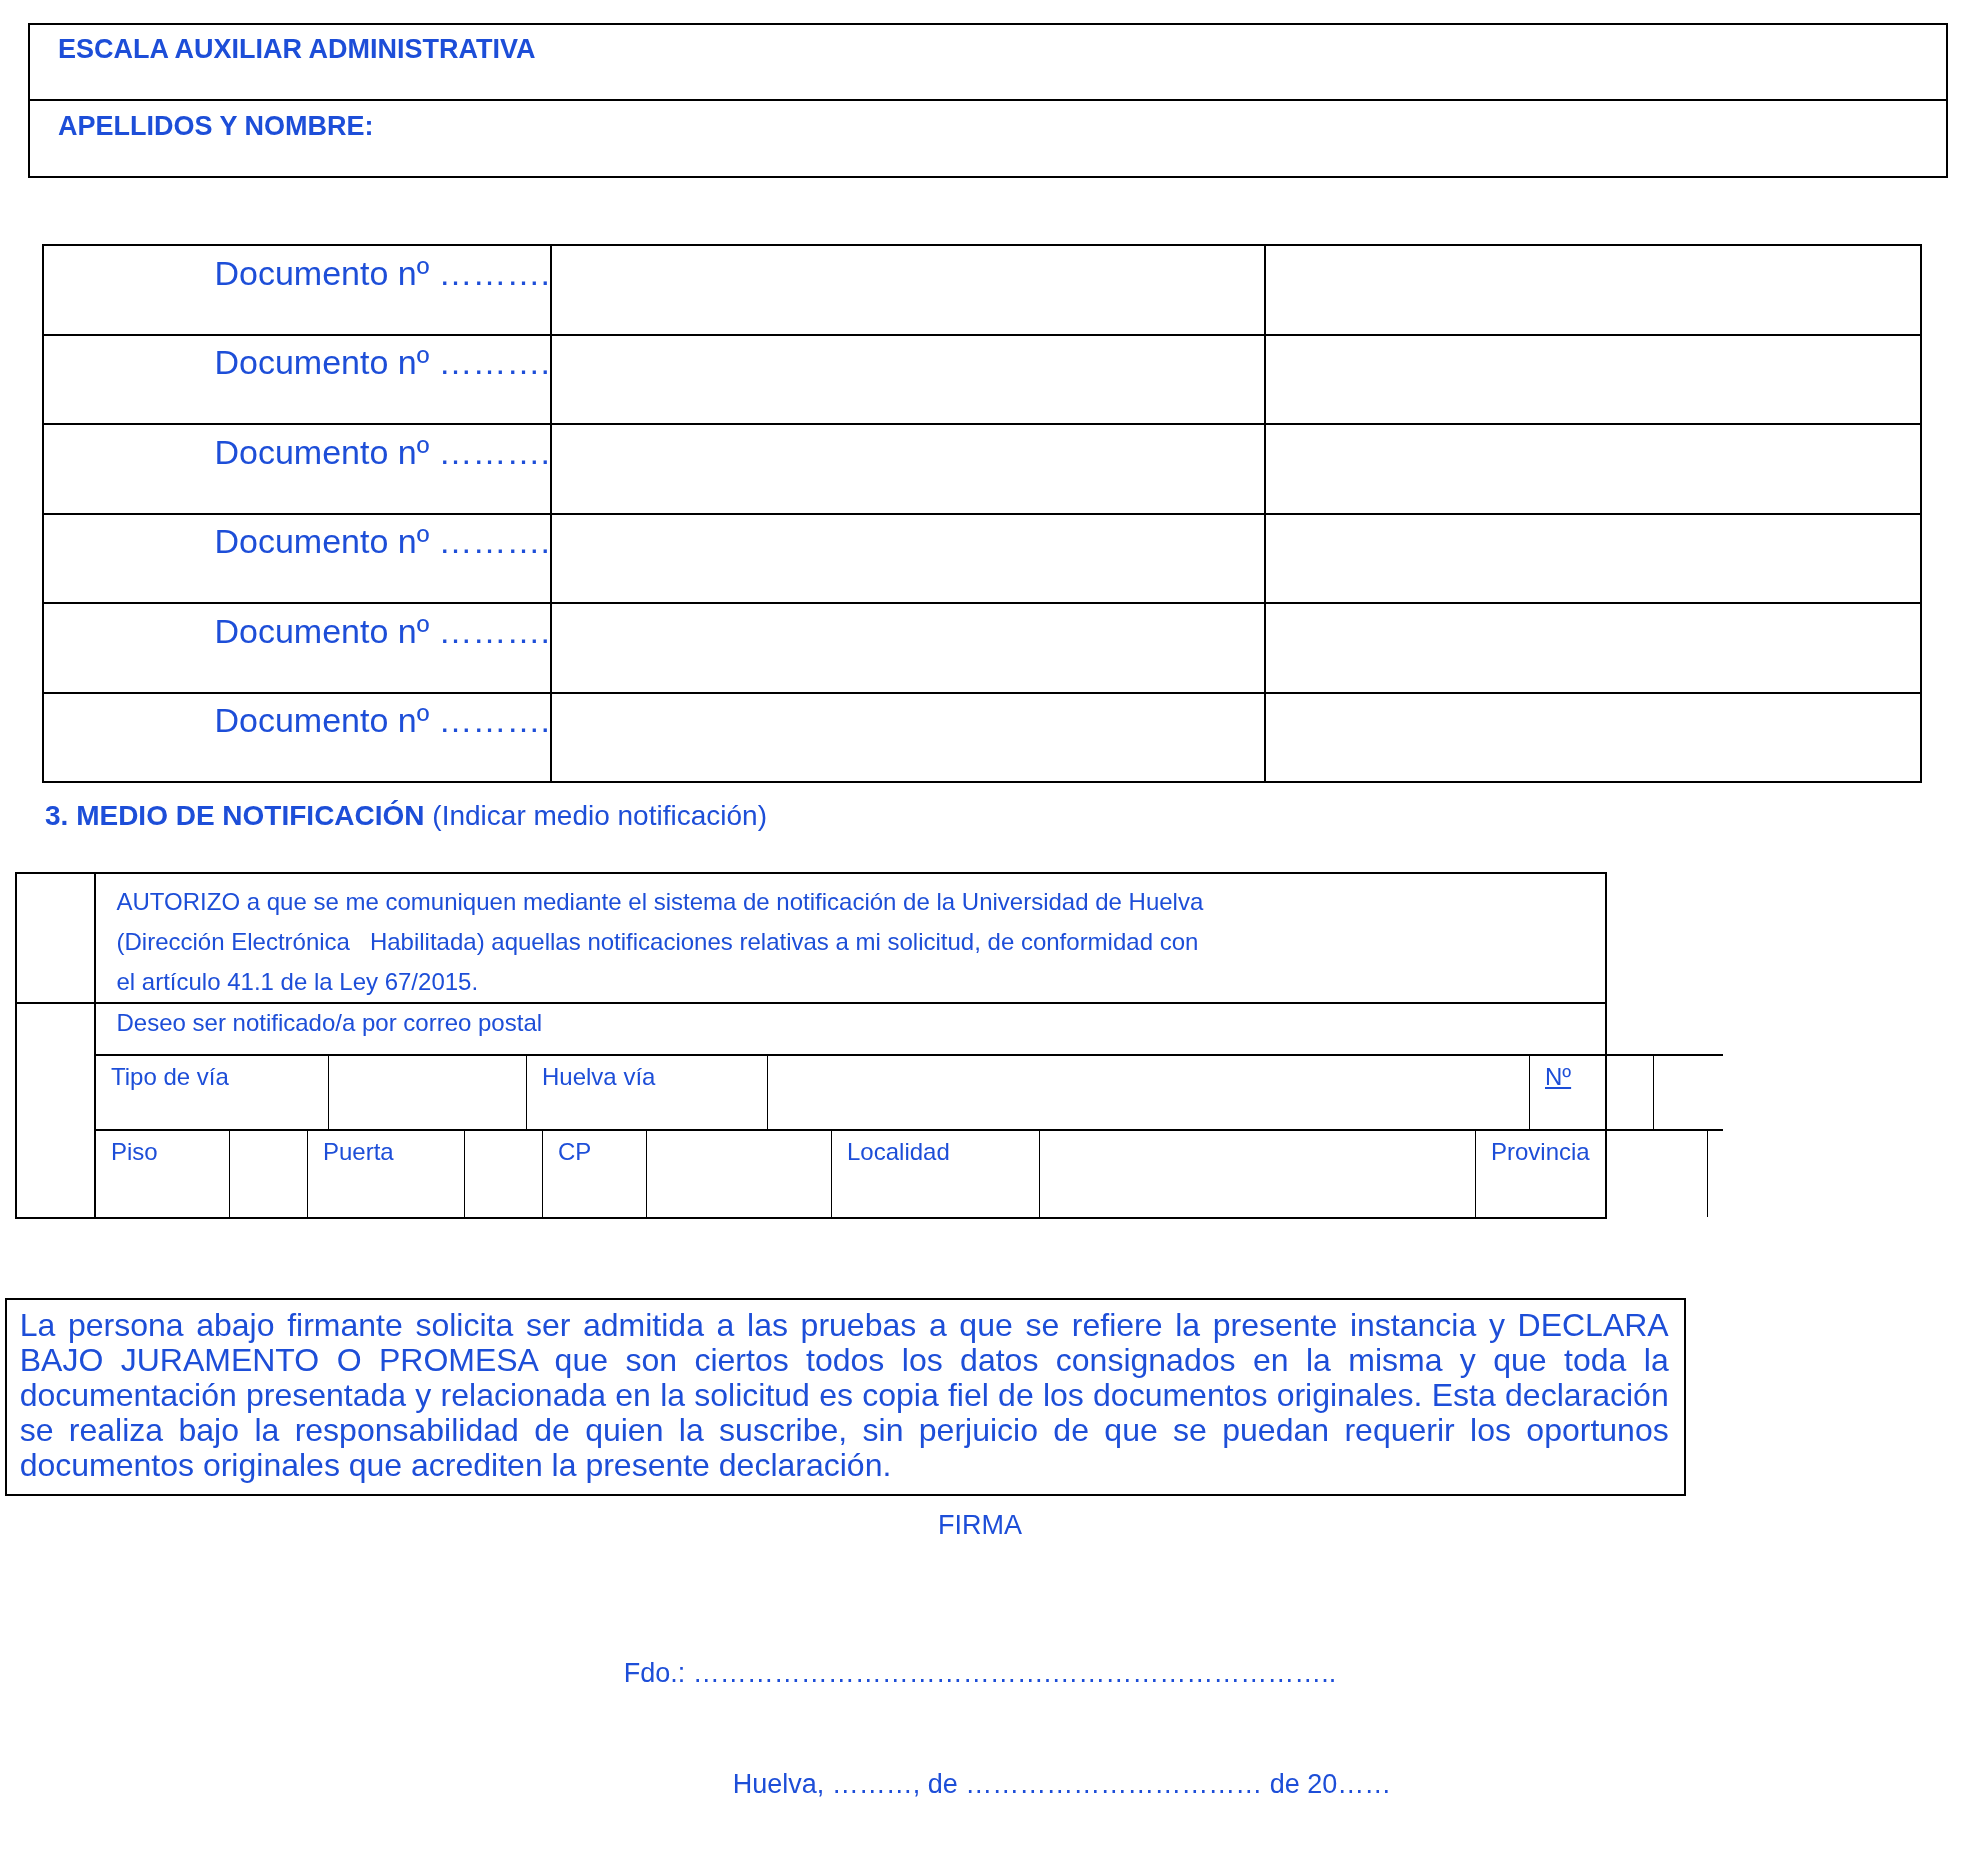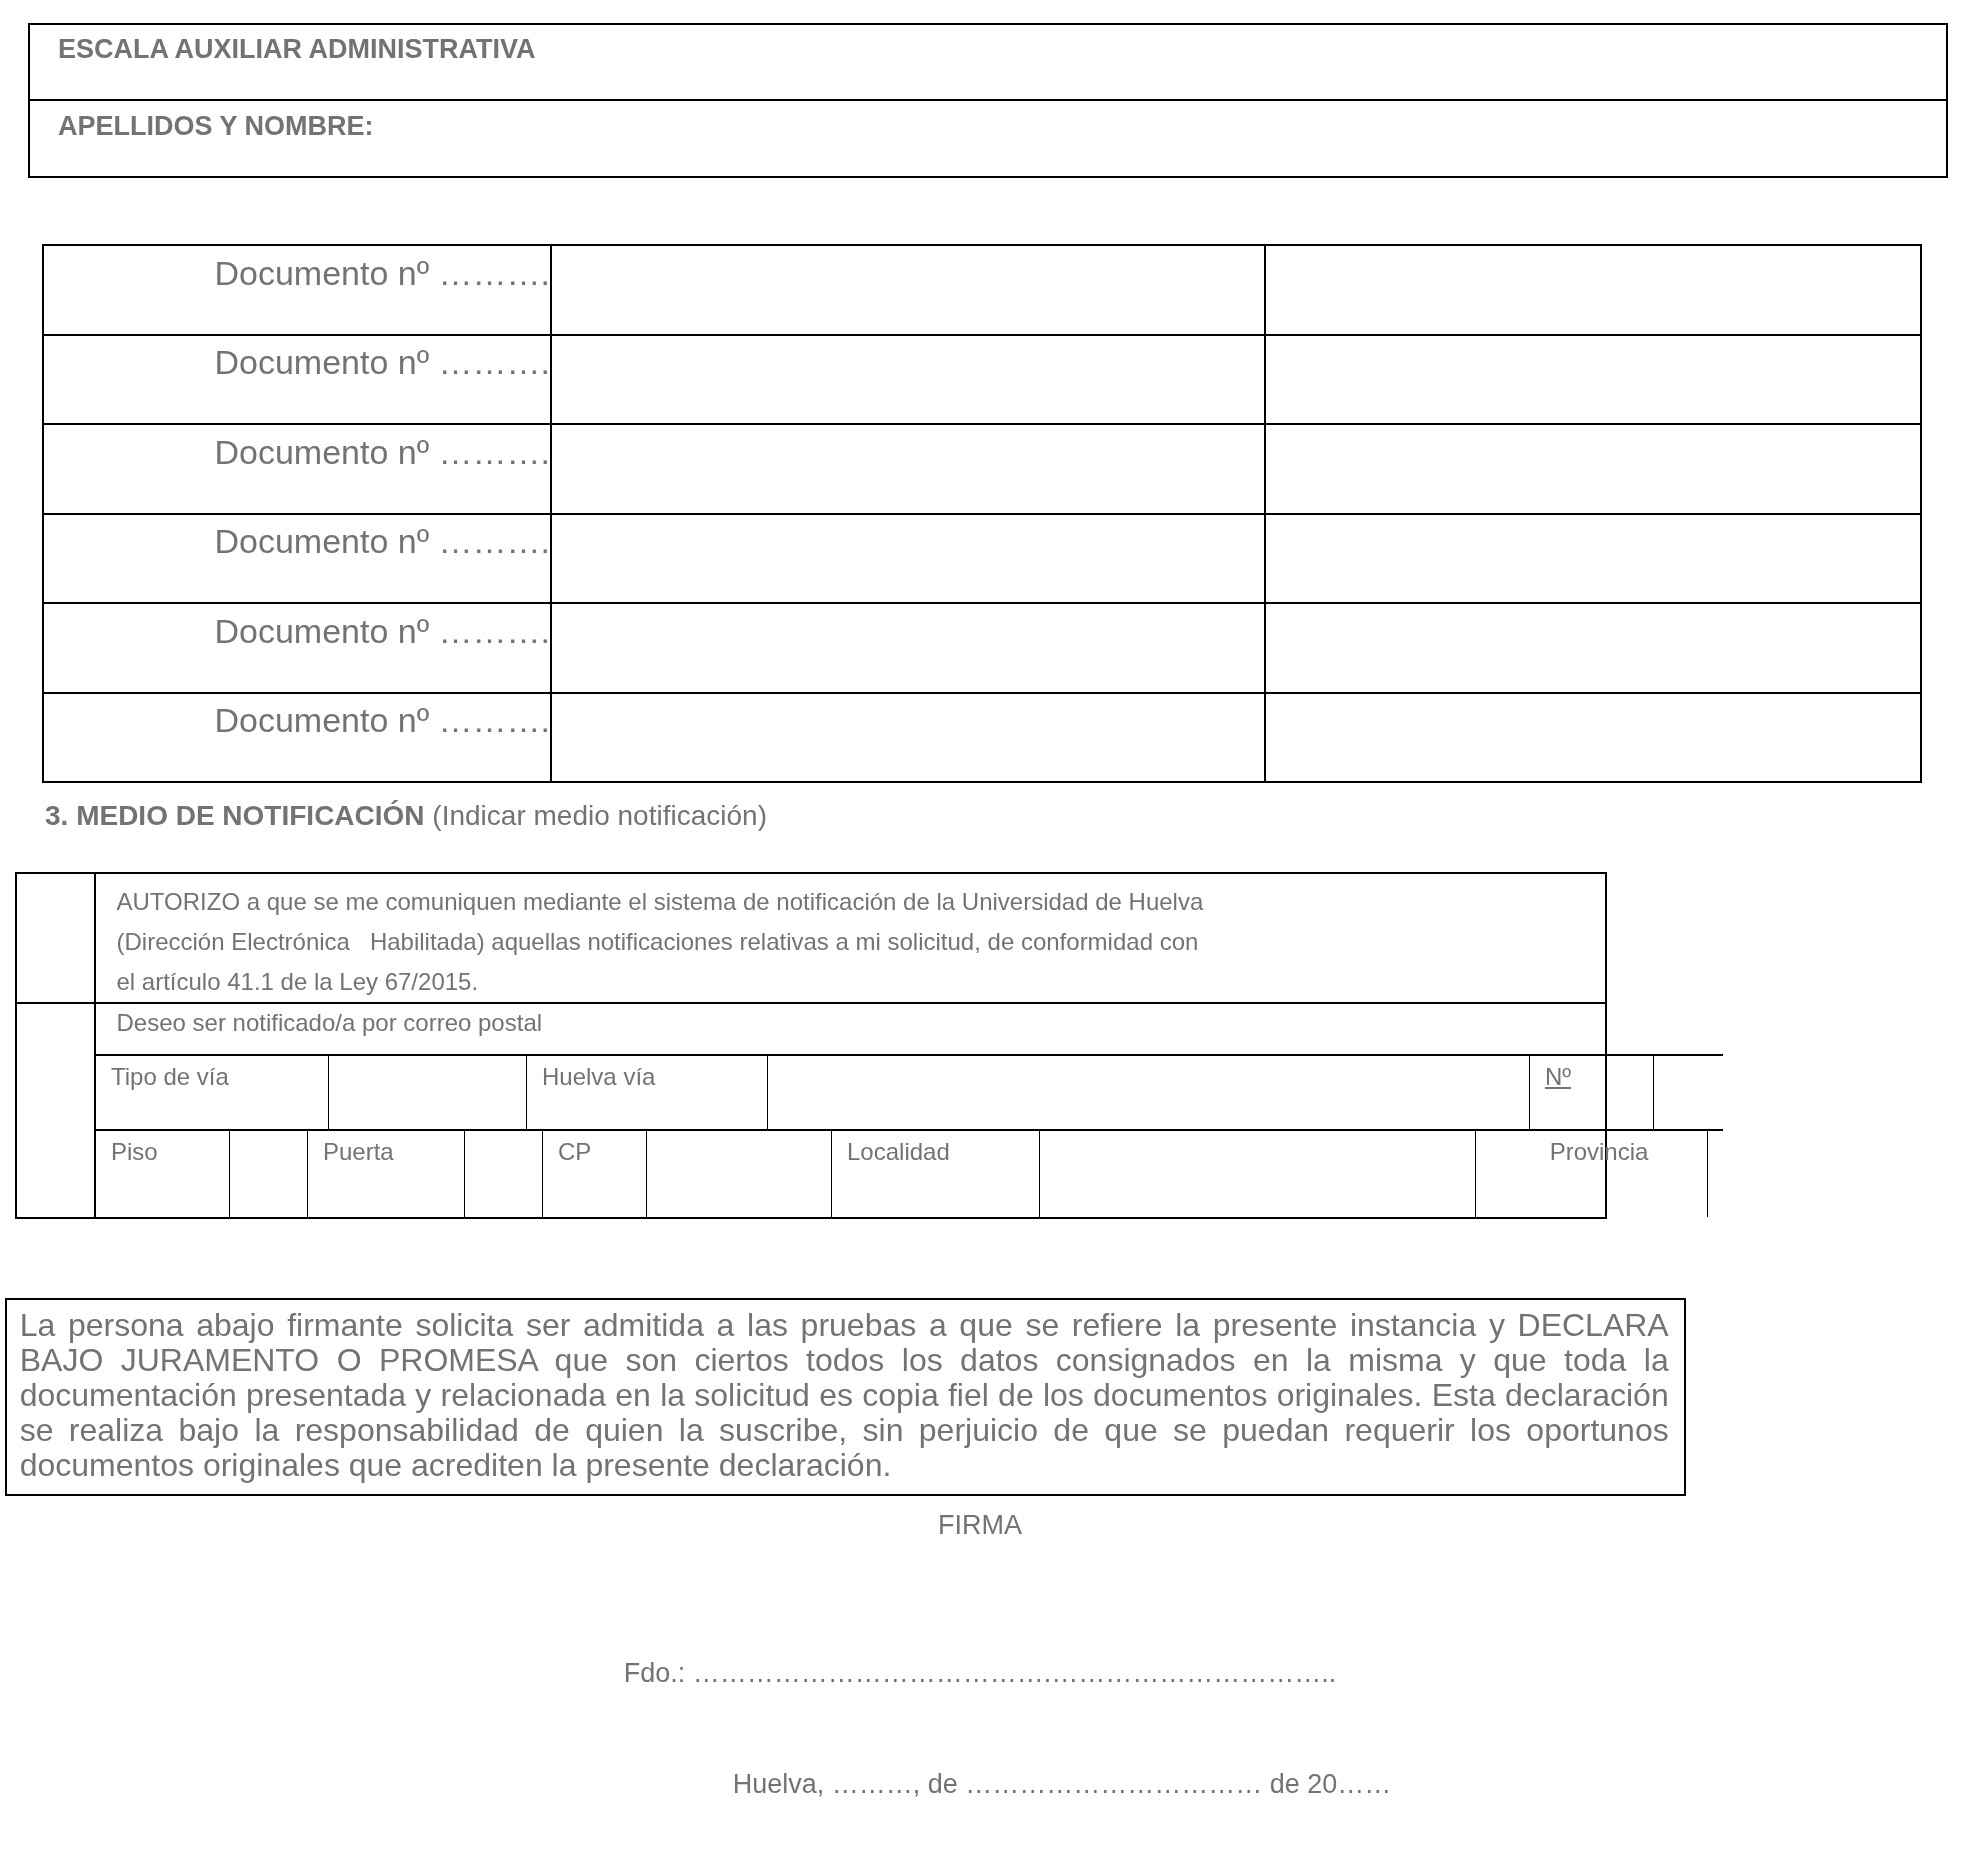--- a/index.html
+++ b/index.html
@@ -1,21 +1,21 @@
 <!DOCTYPE html>
 <html style="font-size:15px"><head>
 <meta charset="utf-8">
 <style>
   html, body { margin: 0; padding: 0; background: #fff; }
   .page {
     position: relative;
     width: 1982px;
     height: 1850px;
     background: #ffffff;
-    color: #737373;
+    color: #1d4ed8;
     font-family: "Liberation Sans", "DejaVu Sans", sans-serif;
     overflow: hidden;
   }
 
   
   .top-table {
     position: absolute;
     left: 28px; top: 23px;
     width: 1920px;
     border-collapse: collapse;
@@ -110,21 +110,21 @@
   .w-num       { flex: 0 0 124px; text-decoration: underline; }
 
   .w-piso      { flex: 0 0 134px; }
   .w-piso-in   { flex: 0 0 78px; }
   .w-puerta    { flex: 0 0 157px; }
   .w-puerta-in { flex: 0 0 78px; }
   .w-cp        { flex: 0 0 104px; }
   .w-cp-in     { flex: 0 0 185px; }
   .w-loc       { flex: 0 0 208px; }
   .w-loc-in    { flex: 0 0 436px; }
-  .w-prov      { flex: 0 0 232px; text-align: center; }
+  .w-prov      { flex: 0 0 232px; }
 
   
   .declaration {
     position: absolute;
     left: 4.7px; top: 1298px;
     width: 1681px;
     box-sizing: border-box;
     border: 2.8px solid #000;
     padding: 7.5px 15px 11.2px 13px;
     font-size: 32px;

